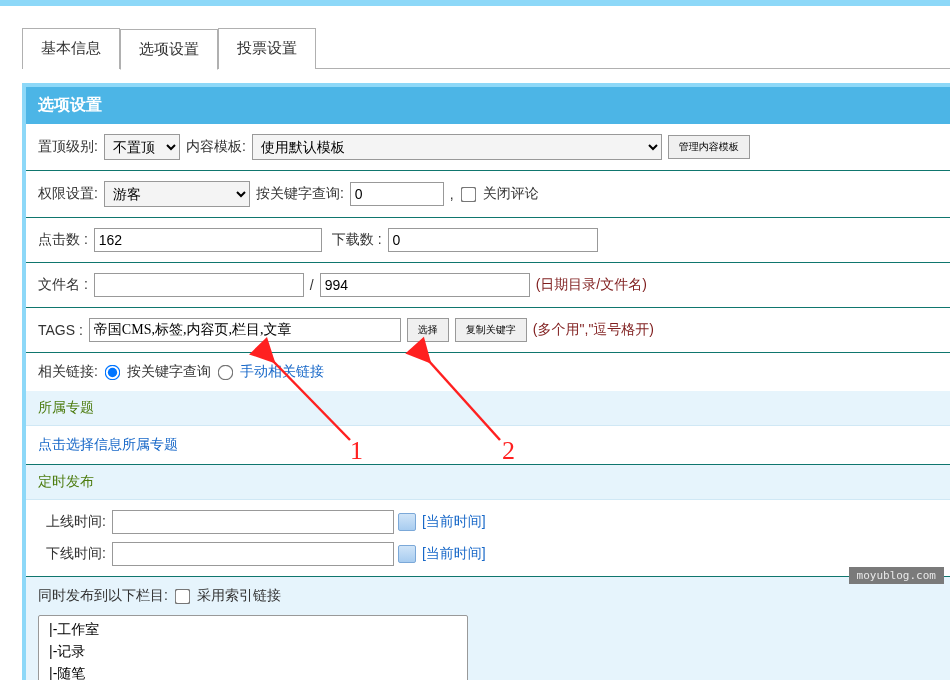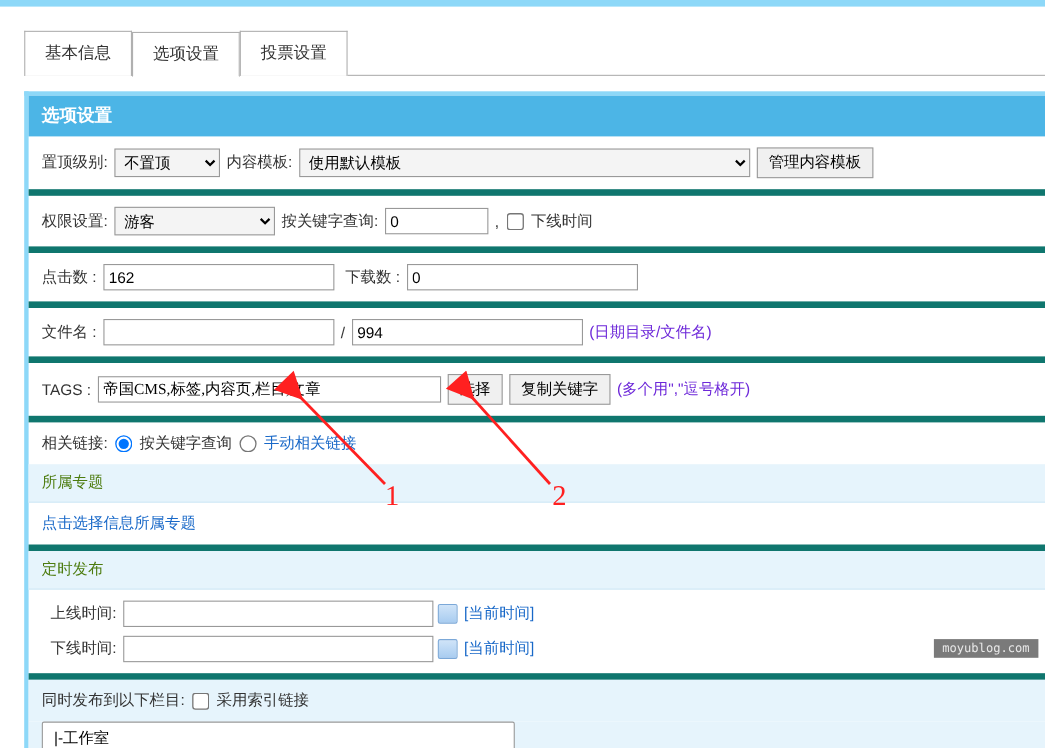--- a/index.html
+++ b/index.html
@@ -58,21 +58,21 @@
       color: #fff;
       padding: 8px 12px;
       font-size: 16px;
       font-weight: bold;
     }
     .panel-body {
       padding: 0;
     }
     .row {
       padding: 10px 12px;
-      border-bottom: 6px solid #0f766e;
+      border-bottom: 1px solid #0f766e;
       display: flex;
       align-items: center;
       flex-wrap: wrap;
       gap: 6px;
     }
     .row label {
       color: #333;
     }
     .row.highlight {
       background: #e6f4fc;
@@ -83,29 +83,29 @@
       font-size: 14px;
       background: #fff;
     }
     select {
       background: #f4f4f4;
     }
     .btn {
       background: #f0f0f0;
       border: 1px solid #999;
       padding: 4px 10px;
-      font-size: 14px;
+      font-size: 10px;
       cursor: pointer;
     }
     .link {
       color: #1868c8;
       cursor: pointer;
     }
     .hint {
-      color: #6d28d9;
+      color: #7f1d1d;
     }
     .section-header {
       background: #e6f4fc;
       padding: 8px 12px;
       color: #4d7c0f;
       border-bottom: 1px solid #d0e8f5;
     }
     .cal-icon {
       display: inline-block;
       width: 18px;
@@ -138,21 +138,21 @@
       pointer-events: none;
     }
     .annot-text {
       font-family: serif;
       font-size: 26px;
       color: #ff2020;
     }
     .watermark {
       position: absolute;
       right: 6px;
-      bottom: 82px;
+      bottom: 96px;
       background: #7a7a7a;
       color: #e8e8e8;
       font-size: 11px;
       padding: 2px 8px;
       font-family: monospace;
     }
   </style>
 </head>
 <body>
 
@@ -164,45 +164,45 @@
   <div class="tab">投票设置</div>
 </div>
 <div class="tab-border"></div>
 
 <div class="panel">
   <div class="panel-header">选项设置</div>
   <div class="panel-body">
 
     <div class="row">
       <label>置顶级别:</label>
-      <select style="width:96px">
+      <select style="width:76px">
         <option>不置顶</option>
       </select>
       <label>内容模板:</label>
       <select style="width:410px">
         <option>使用默认模板</option>
       </select>
       <button class="btn">管理内容模板</button>
     </div>
 
     <div class="row">
       <label>权限设置:</label>
       <select style="width:146px">
         <option>游客</option>
       </select>
       <label>按关键字查询:</label>
       <input type="text" style="width: 94px;" value="0">
       <span>,</span>
       <input type="checkbox" style="">
-      <label>下线时间</label>
+      <label>关闭评论</label>
     </div>
 
     <div class="row">
       <label>点击数   :</label>
-      <input type="text" style="width: 210px;" value="162">
+      <input type="text" style="width: 228px;" value="162">
       <label style="margin-left:4px">下载数   :</label>
       <input type="text" style="width: 210px;" value="0">
     </div>
 
     <div class="row">
       <label>文件名   :</label>
       <input type="text" style="width: 210px;">
       <span>/</span>
       <input type="text" style="width: 210px;" value="994">
       <span class="hint">(日期目录/文件名)</span>

